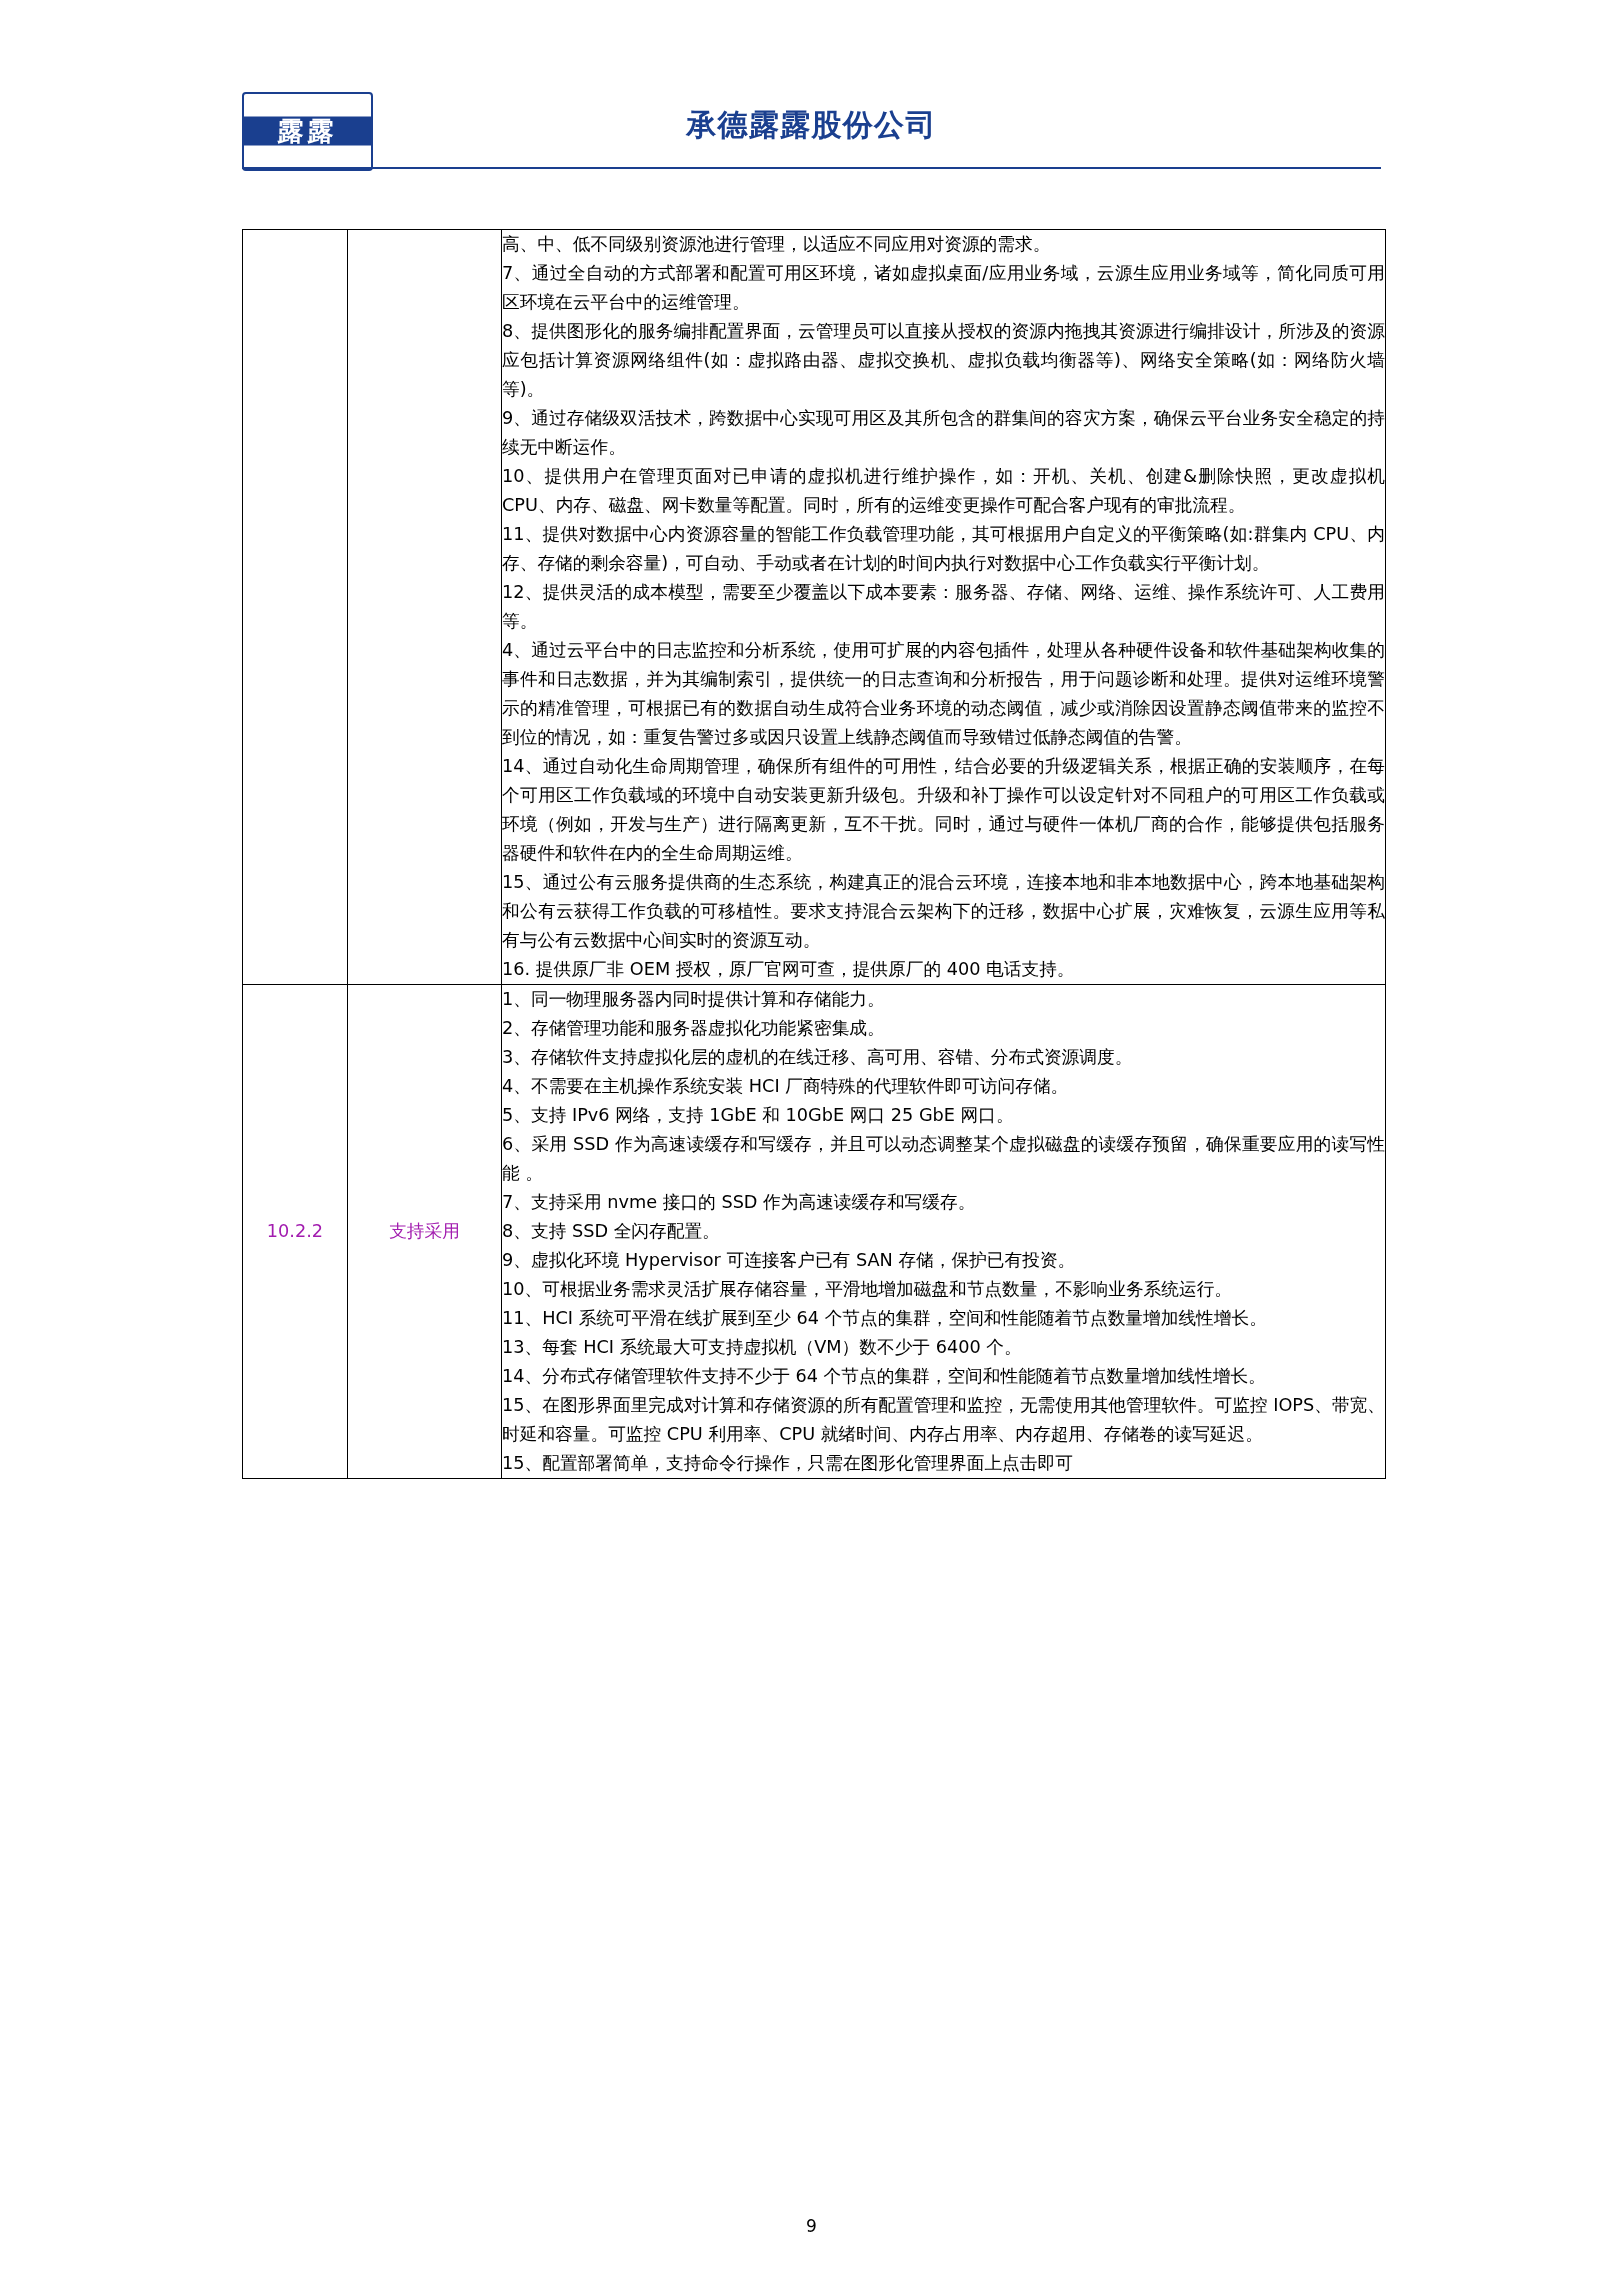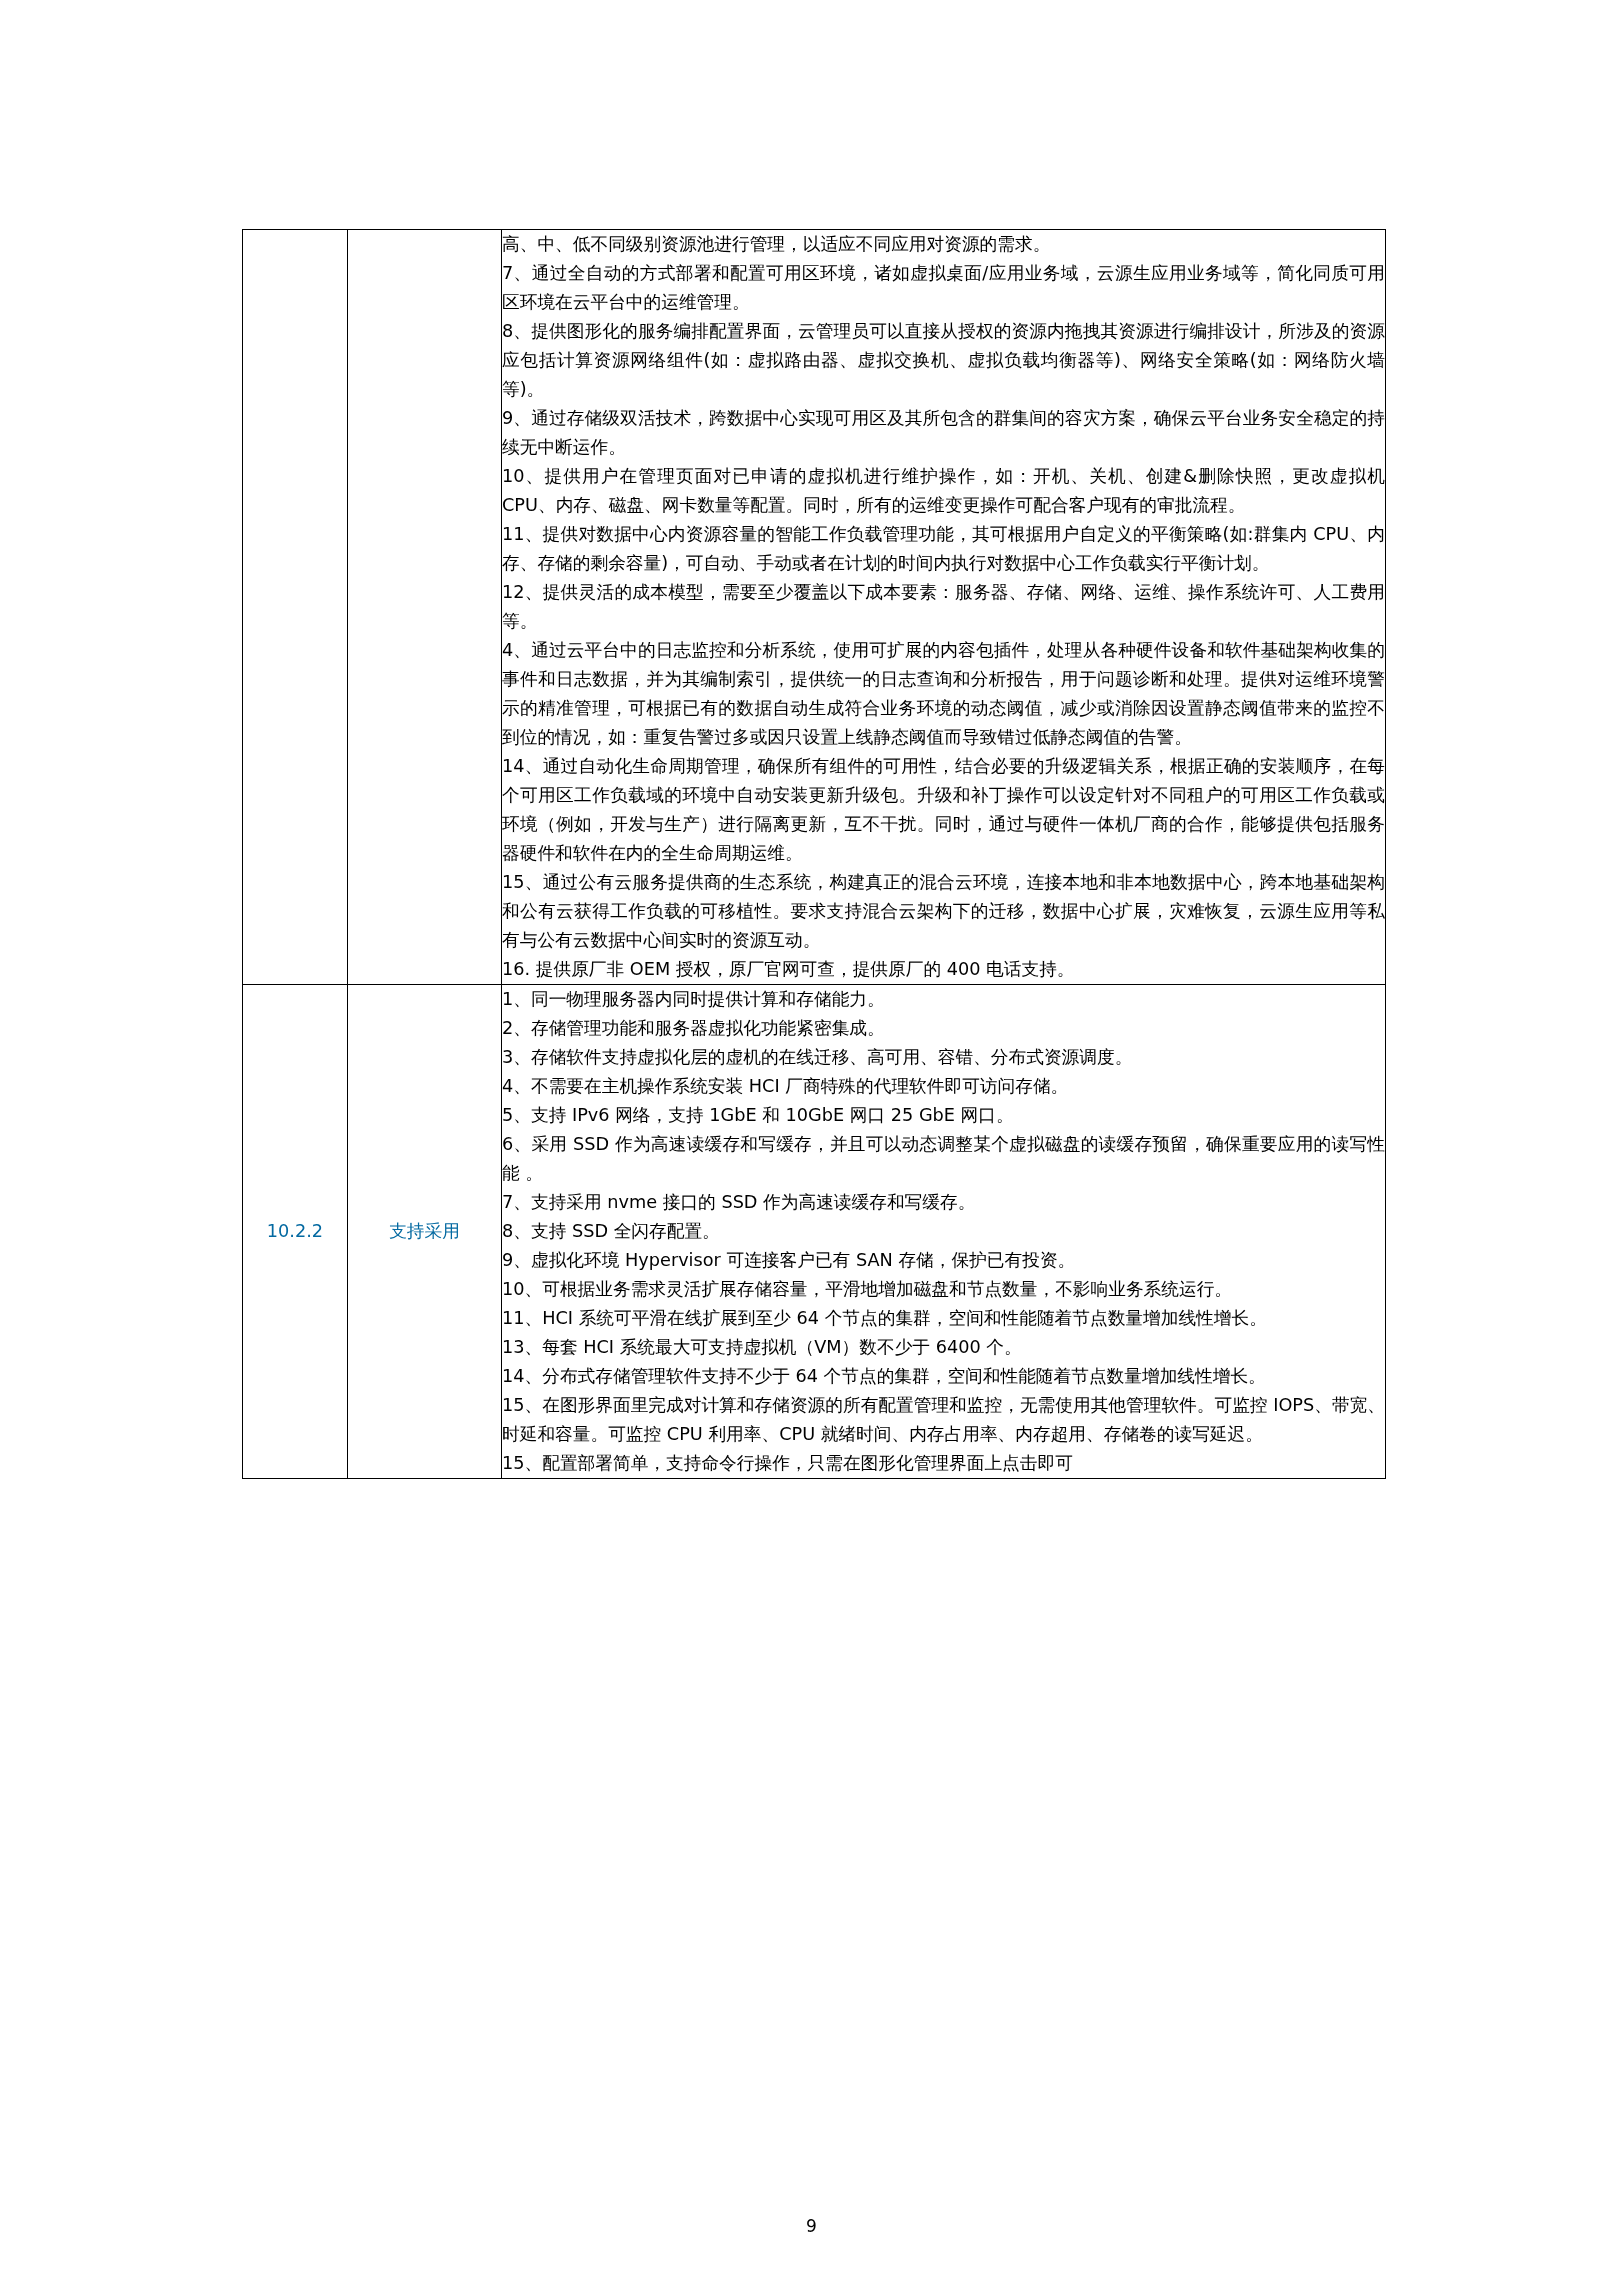--- a/index.html
+++ b/index.html
@@ -108,21 +108,21 @@
   .col-no { width: 105px; }
   .col-name { width: 154px; }
   .col-body { width: 884px; }
 
   .cell-center {
     text-align: center;
     vertical-align: middle !important;
     font-family: "DejaVu Sans", sans-serif;
     font-size: 17.7px;
     line-height: 29px;
-    color: #0369a1;
+    color: #a21caf;
   }
   .cell-body {
     padding: 6.5px 10.5px 9.2px 13px;
     margin-top: 23px;
   }
   .cell-body p {
     margin: 0;
     font-family: "DejaVu Sans", sans-serif;
     font-size: 17.7px;
     line-height: 29px;
@@ -140,20 +140,29 @@
     font-family: "DejaVu Sans", sans-serif;
     font-size: 17px;
     color: #000000;
   }
 </style>
 </head>
 <body>
 
 <div class="page">
 
+  <div class="header">
+    <div class="logo">
+      <div class="band"></div>
+      <div class="glyphs">露露</div>
+      <div class="swoosh"></div>
+    </div>
+    <div class="header-title">承德露露股份公司</div>
+    <div class="header-rule"></div>
+  </div>
 
   <table class="doc-table">
     <colgroup>
       <col class="col-no">
       <col class="col-name">
       <col class="col-body">
     </colgroup>
     <tbody>
       <tr>
         <td class="cell-center"></td>

